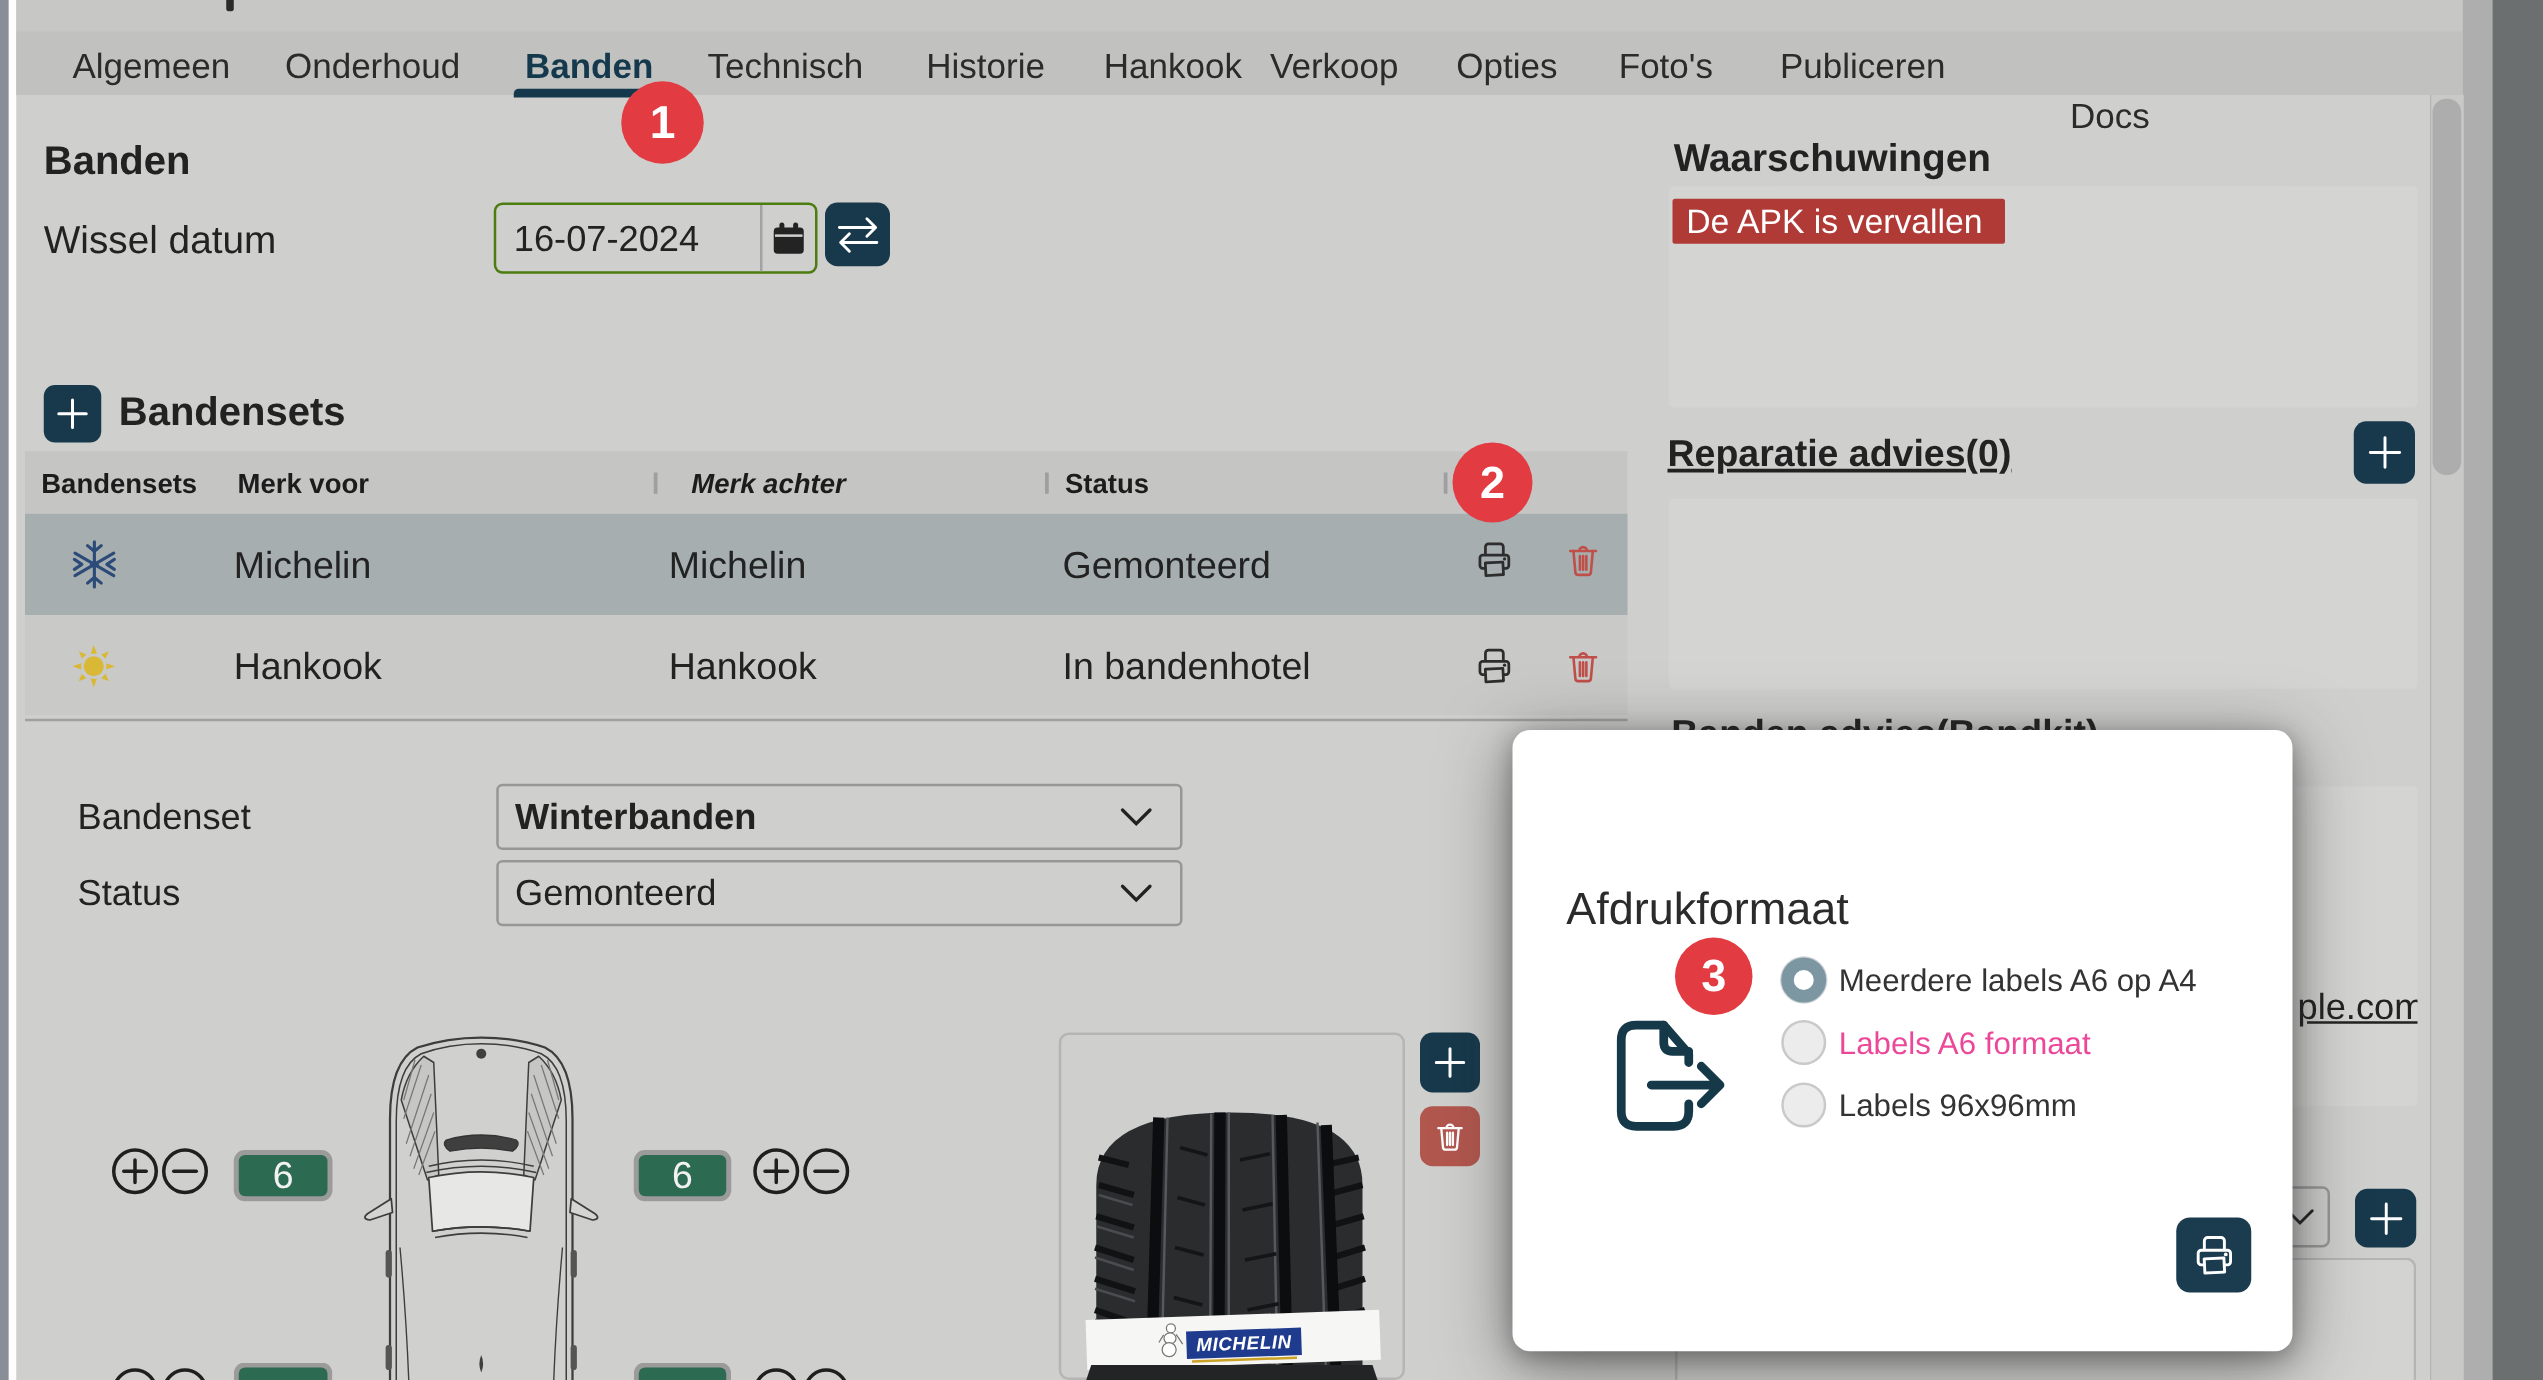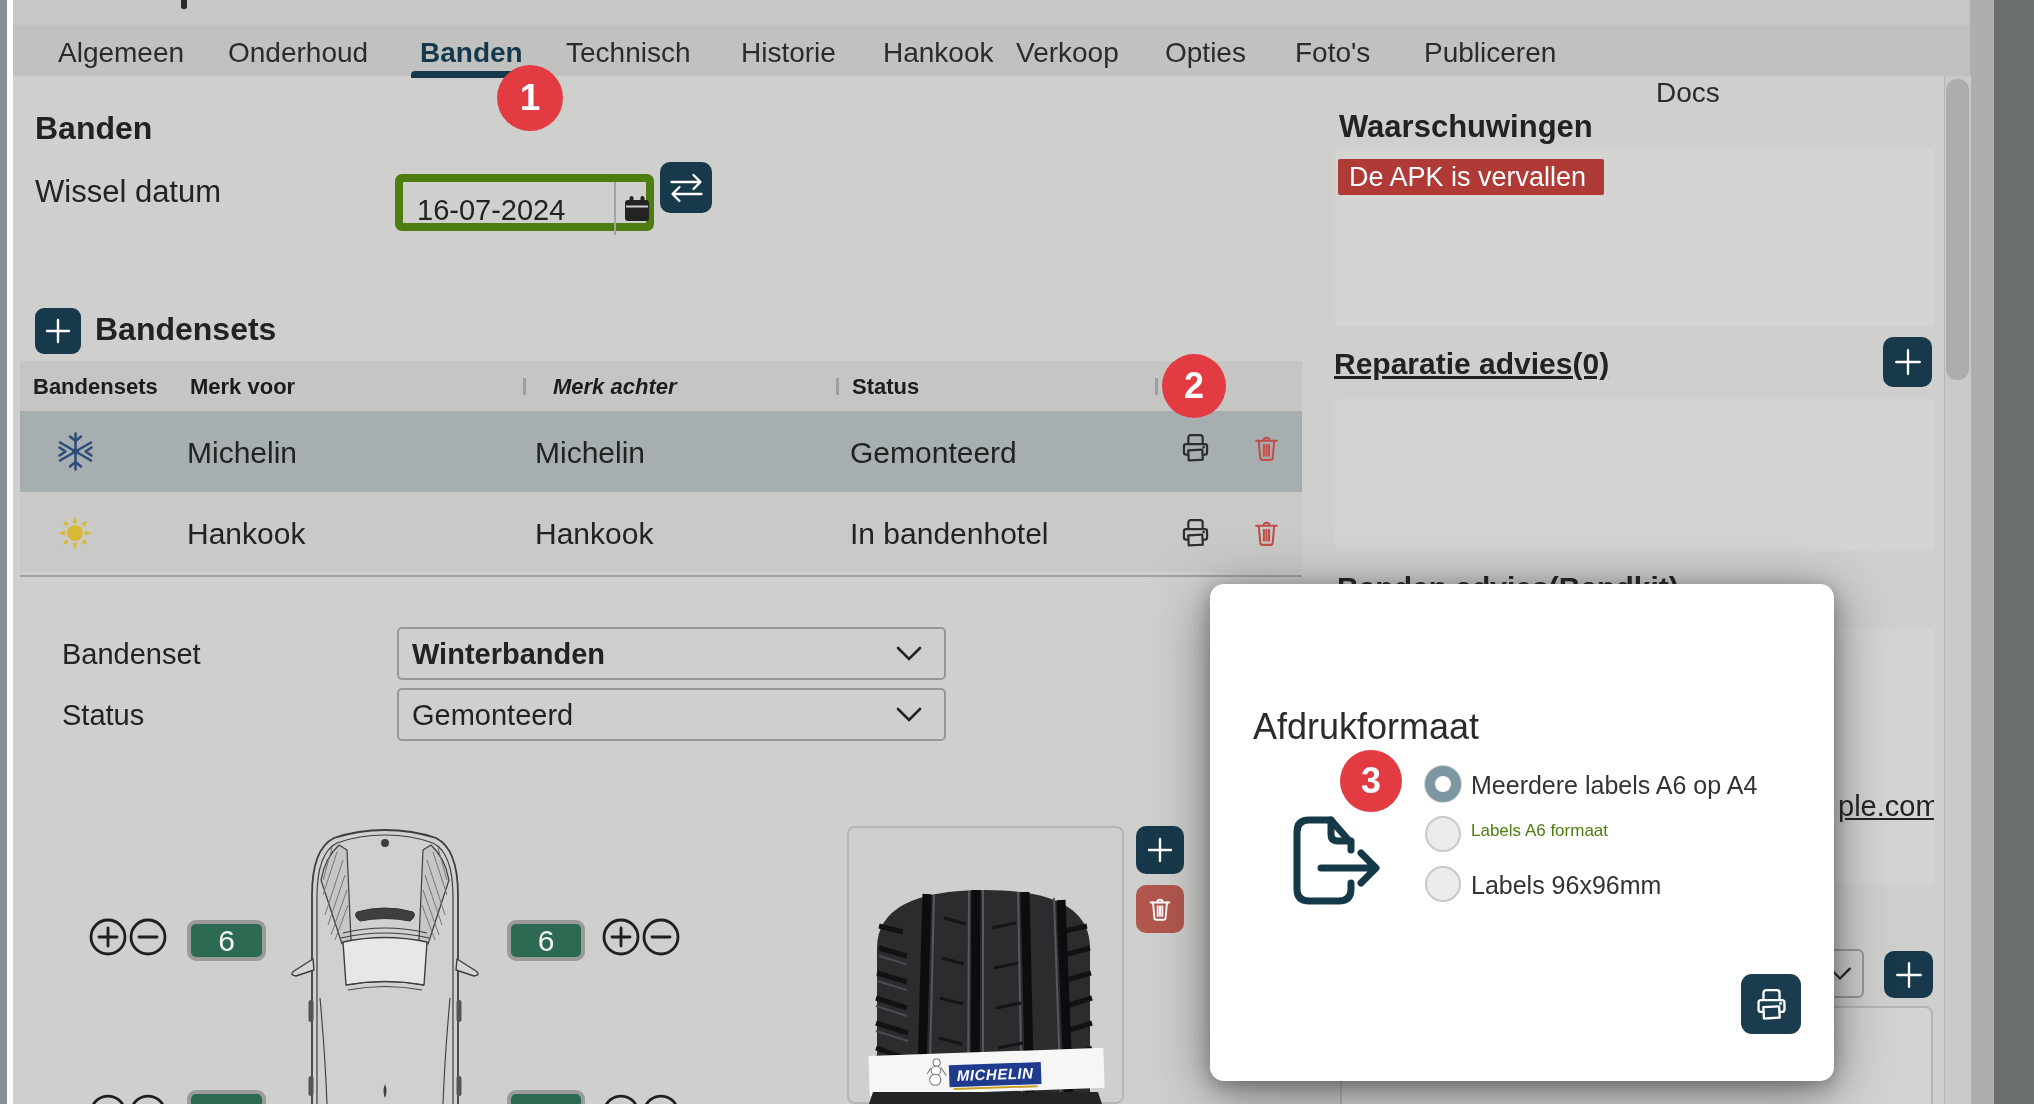--- a/index.html
+++ b/index.html
@@ -39,21 +39,21 @@
   <span class="abs" style="left:1656px;margin-top:40px;">Docs</span>
 </div>
 <div class="abs" style="left:411px;top:71px;width:106px;height:7px;background:#14394d;border-radius:4px 4px 0 0;"></div>
 
 <div class="abs" style="left:497px;top:65px;width:66px;height:66px;border-radius:50%;background:#e23b41;
      color:#fff;font-weight:bold;font-size:37px;display:flex;align-items:center;justify-content:center;">1</div>
 
 <div class="abs" style="left:35px;top:110px;font-size:32px;font-weight:bold;">Banden</div>
 <div class="abs" style="left:35px;top:174px;font-size:31px;">Wissel datum</div>
 
-<div class="abs" style="left:395px;top:162px;width:259px;height:57px;border:8px solid #4d7c0f;border-radius:7px;box-sizing:border-box;margin-top:12px;">
+<div class="abs" style="left:395px;top:162px;width:259px;height:57px;border:2px solid #4d7c0f;border-radius:7px;box-sizing:border-box;">
   <span class="abs" style="left:14px;top:12px;font-size:29px;">16-07-2024</span>
   <div class="abs" style="left:211px;top:0;width:2px;height:53px;background:#a3a3a3;"></div>
   <svg class="abs" style="left:220px;top:13px;" width="28" height="28" viewBox="0 0 28 28">
     <rect x="2" y="5" width="24" height="21" rx="3" fill="#232323"></rect>
     <rect x="6.5" y="1" width="4" height="8" rx="2" fill="#232323"></rect>
     <rect x="17.5" y="1" width="4" height="8" rx="2" fill="#232323"></rect>
     <rect x="3" y="10.5" width="22" height="2" fill="#cfcfce"></rect>
   </svg>
 </div>
 <div class="teal-btn" style="left:660px;top:162px;width:52px;height:51px;">
@@ -310,21 +310,21 @@
      box-shadow:0 12px 55px rgba(40,40,40,.55), 0 4px 18px rgba(40,40,40,.35);">
   <div class="abs" style="left:43px;top:122px;font-size:36px;color:#2b2b2b;">Afdrukformaat</div>
 
   <div class="abs" style="left:215px;top:182px;width:36px;height:36px;border-radius:50%;background:#fff;
        border:10px solid #7d97a2;box-sizing:border-box;box-shadow:0 0 0 1px #cfd4d6;"></div>
   <div class="abs" style="left:215px;top:232px;width:36px;height:36px;border-radius:50%;background:#ececec;
        border:2px solid #c9c9c9;box-sizing:border-box;"></div>
   <div class="abs" style="left:215px;top:282px;width:36px;height:36px;border-radius:50%;background:#ececec;
        border:2px solid #c9c9c9;box-sizing:border-box;"></div>
   <div class="abs" style="left:261px;top:187px;font-size:25px;color:#333;">Meerdere labels A6 op A4</div>
-  <div class="abs" style="left:261px;top:237px;font-size:17px;color:#4d7c0f;">Labels A6 formaat</div>
+  <div class="abs" style="left:261px;top:237px;font-size:25px;color:#ec4899;">Labels A6 formaat</div>
   <div class="abs" style="left:261px;top:287px;font-size:25px;color:#333;">Labels 96x96mm</div>
 
   <div class="abs" style="left:130px;top:166px;width:62px;height:62px;border-radius:50%;background:#e23b41;
        color:#fff;font-weight:bold;font-size:36px;display:flex;align-items:center;justify-content:center;">3</div>
 
   <svg class="abs" style="left:77px;top:231px;" width="104" height="98" viewBox="0 0 104 98" fill="none" stroke="#16394a" stroke-width="7" stroke-linecap="round" stroke-linejoin="round">
     <path d="M64 35 v-7 L44 5 H22 q-12 0 -12 12 v57 q0 12 12 12 h30 q12 0 12 -12 v-6"></path>
     <path d="M44 5 v14 q0 7 7 7 h13"></path>
     <path d="M34 53 h54 m-14 -15 l15 15 l-15 15"></path>
   </svg>

